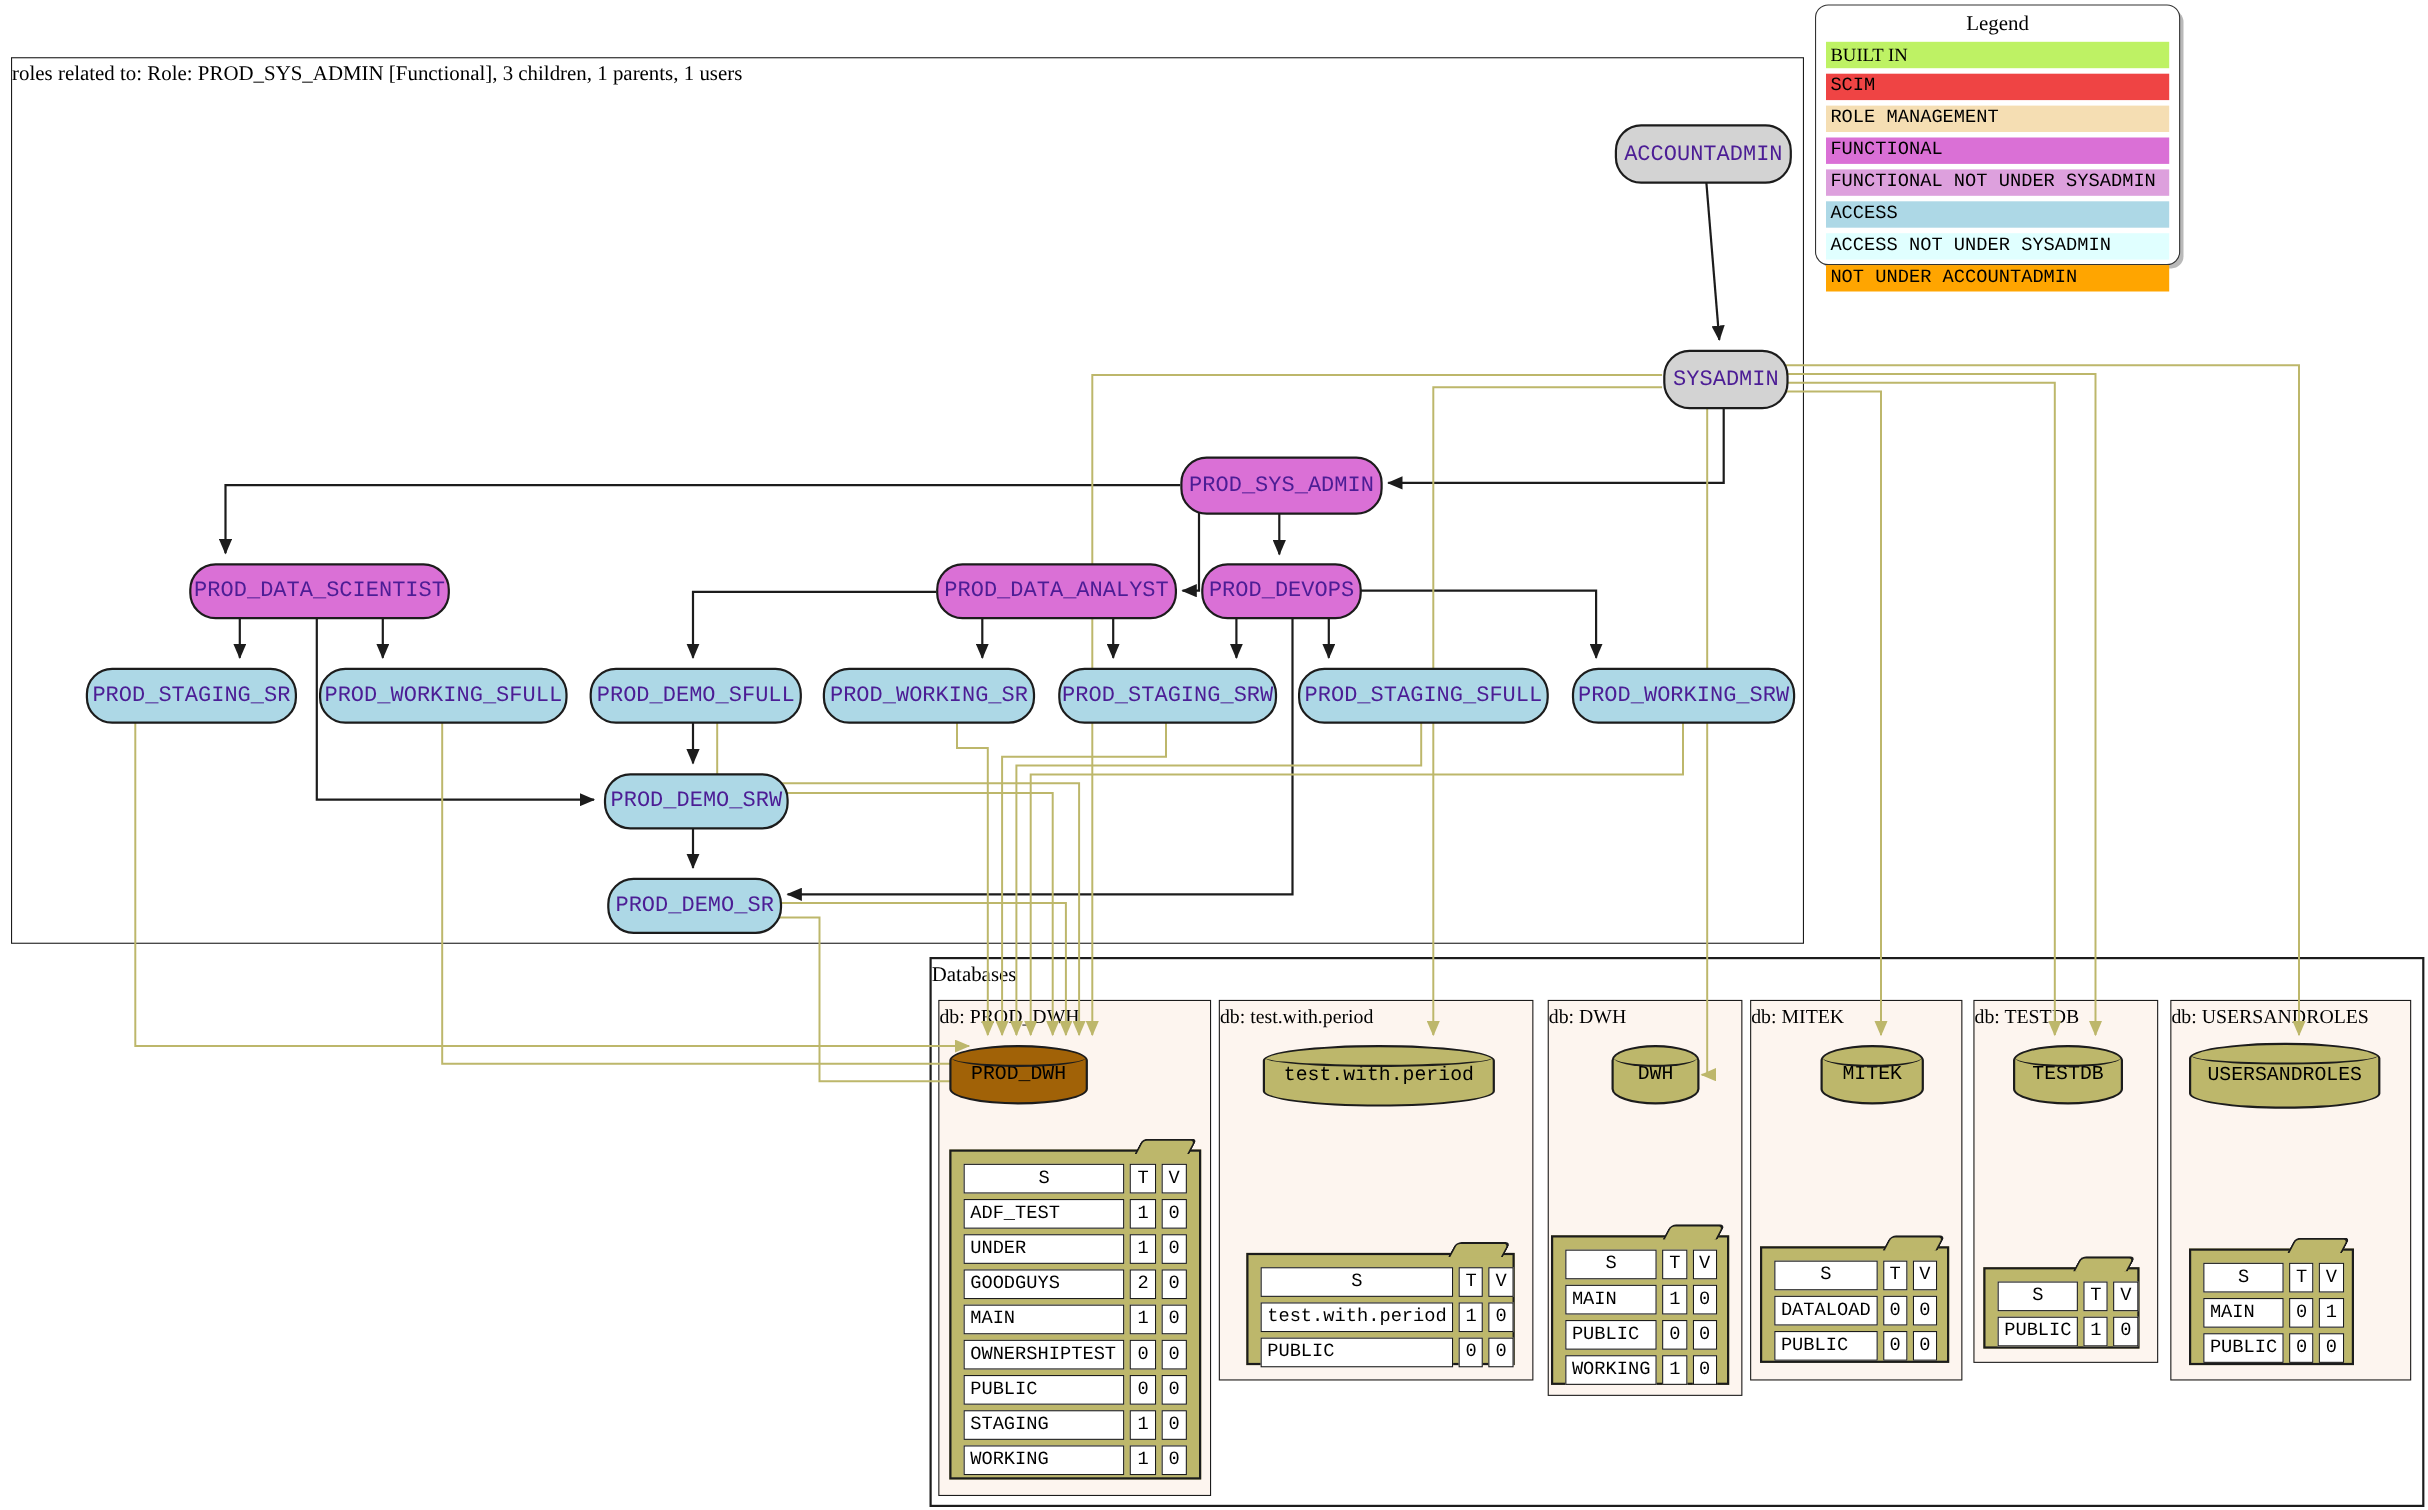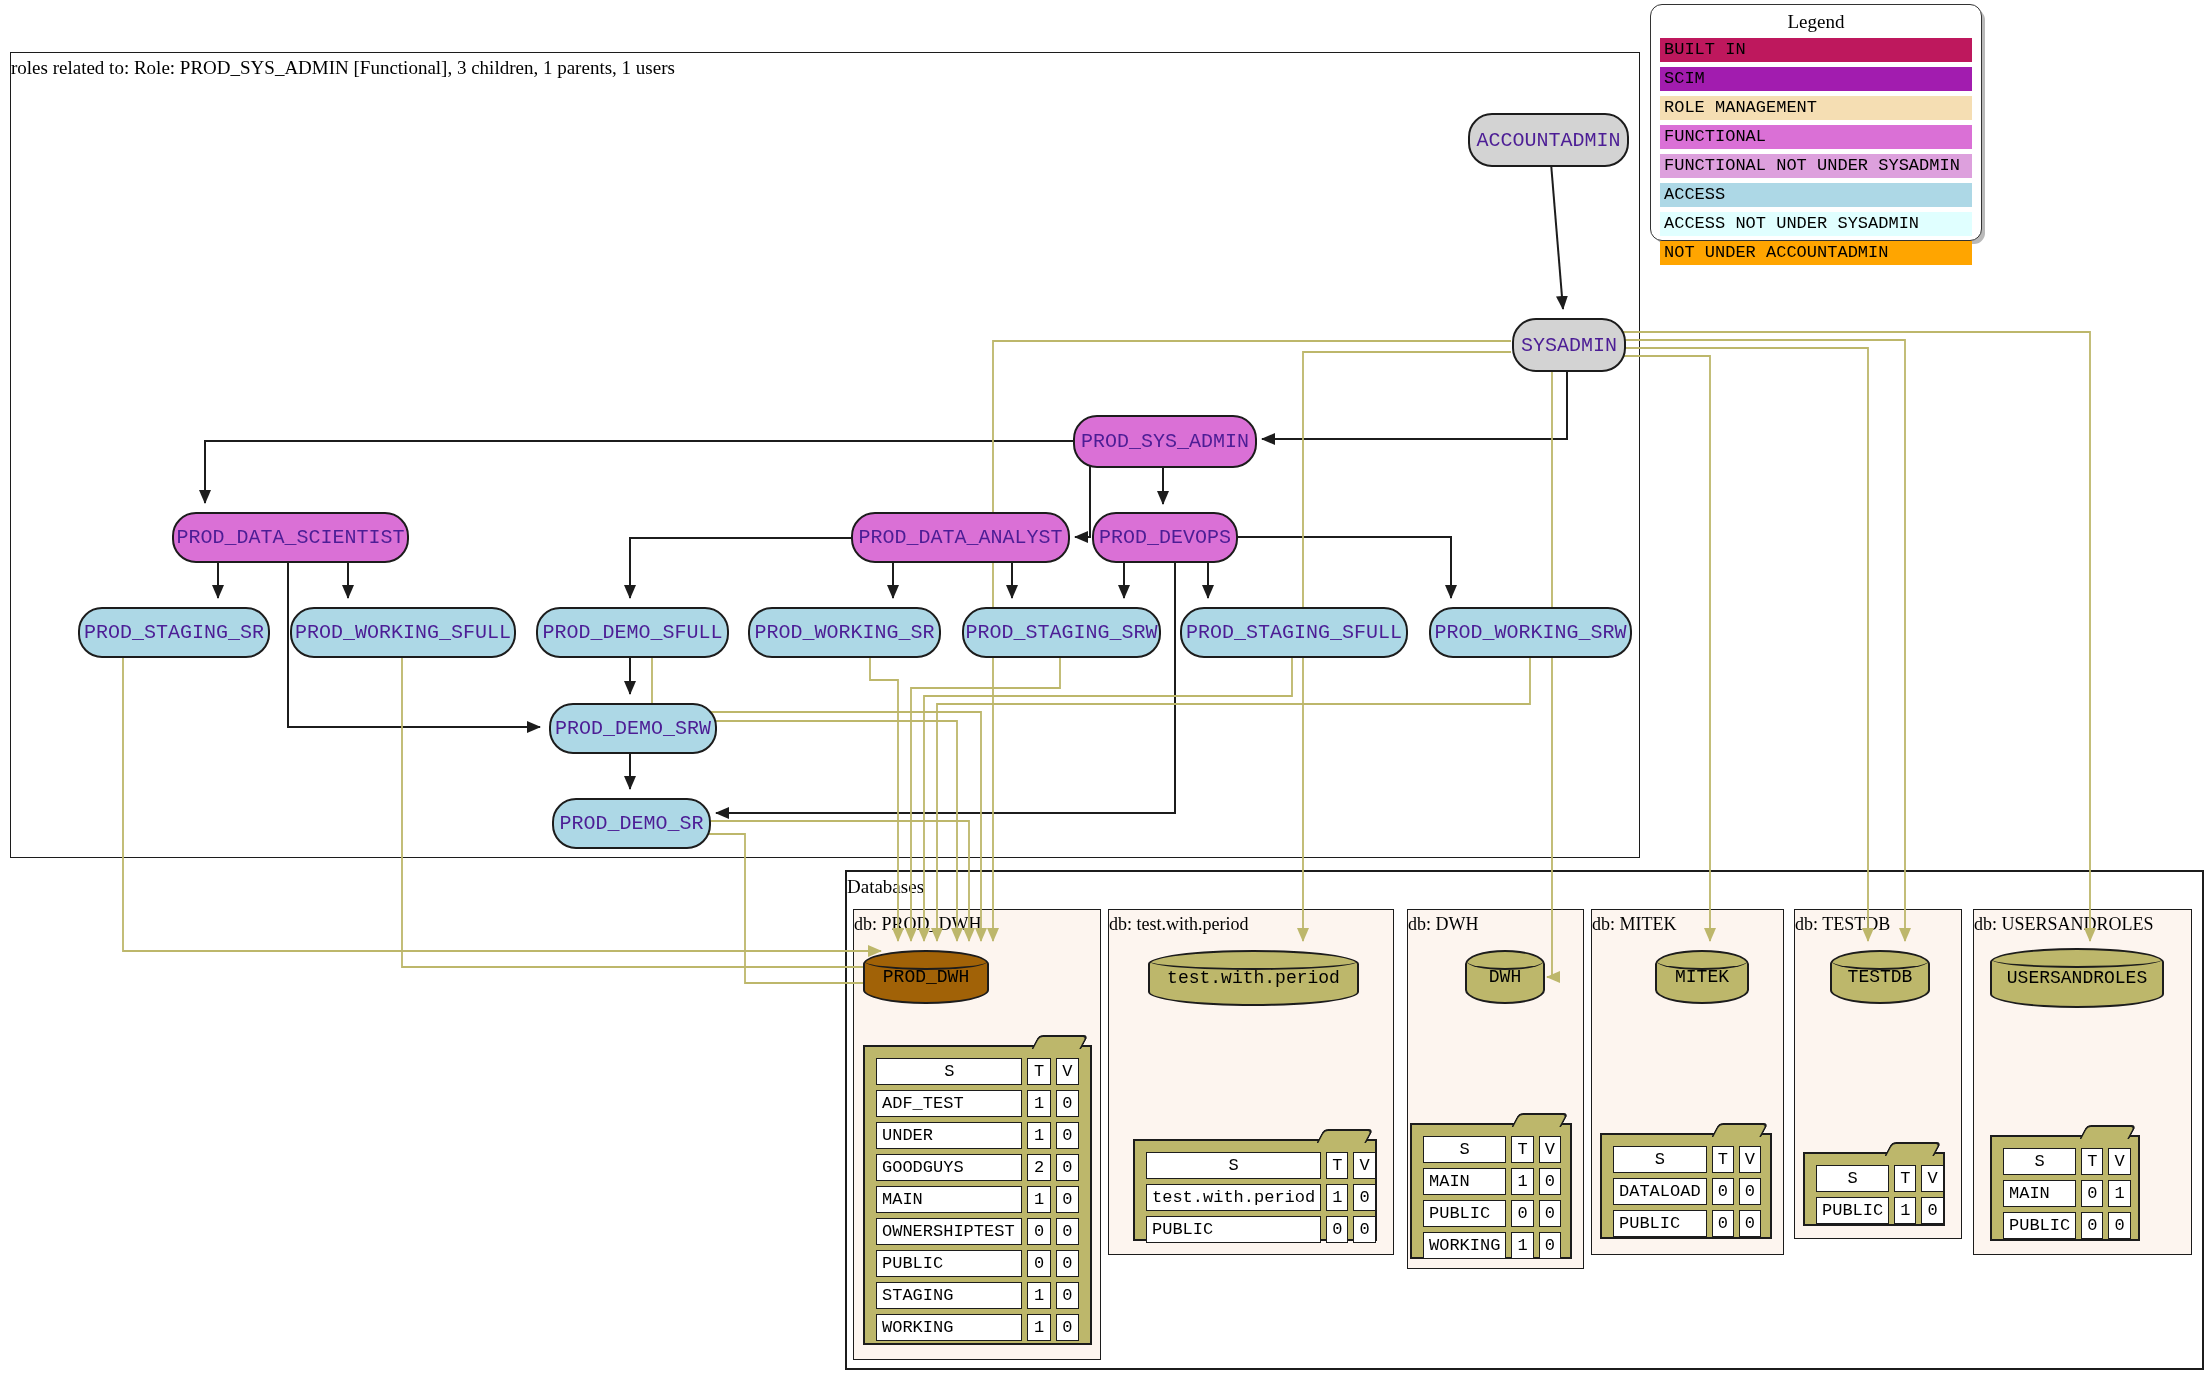--- a/index.html
+++ b/index.html
@@ -309,22 +309,22 @@
             <td class="s">PUBLIC</td>
           <td class="c">0</td>
           <td class="c">0</td>
           </tr>
     </tbody>
       </table>
   </div>
 
   <div id="legend">
     <div class="legend-title">Legend</div>
-    <div class="legend-row" style="background-color: #be185d;">BUILT IN</div>
-    <div class="legend-row" style="background-color: #a21caf;">SCIM</div>
+    <div class="legend-row" style="background-color: #bef264; font-family: Liberation Serif, serif;">BUILT IN</div>
+    <div class="legend-row" style="background-color: #ef4444;">SCIM</div>
     <div class="legend-row" style="background-color: rgb(245, 222, 179);">ROLE MANAGEMENT</div>
     <div class="legend-row" style="background-color: rgb(218, 112, 214);">FUNCTIONAL</div>
     <div class="legend-row" style="background-color: rgb(221, 160, 221);">FUNCTIONAL NOT UNDER SYSADMIN</div>
     <div class="legend-row" style="background-color: rgb(173, 216, 230);">ACCESS</div>
     <div class="legend-row" style="background-color: rgb(224, 255, 255);">ACCESS NOT UNDER SYSADMIN</div>
     <div class="legend-row" style="background-color: rgb(255, 165, 0);">NOT UNDER ACCOUNTADMIN</div>
   </div>
 
 </div>
 

